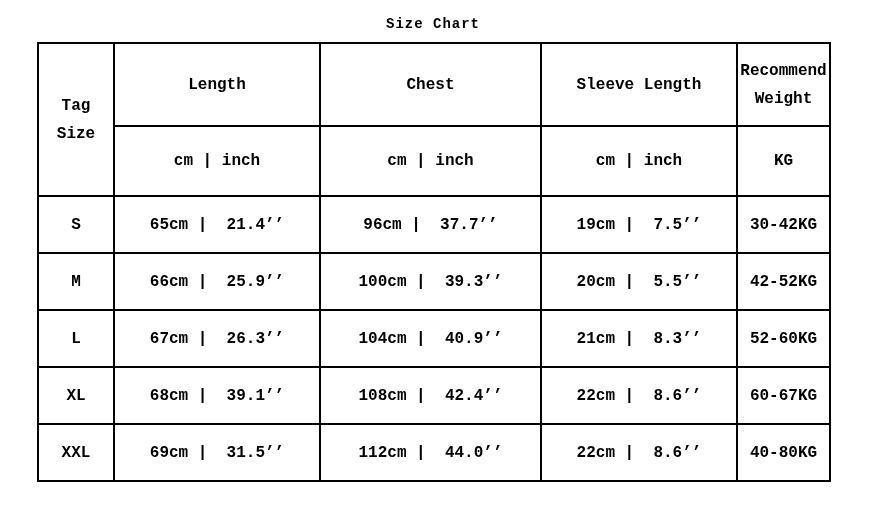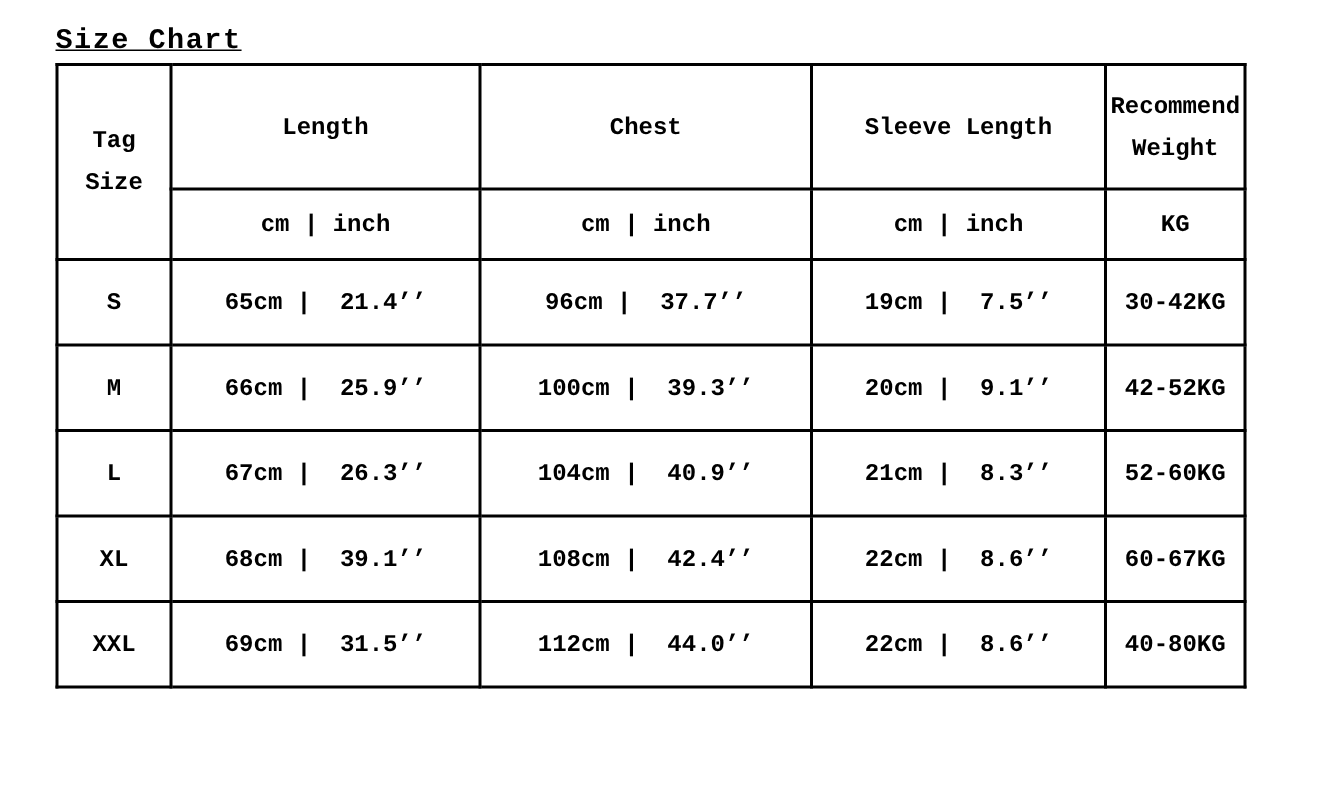--- a/index.html
+++ b/index.html
@@ -14,24 +14,23 @@
     font-family: "Liberation Mono", "DejaVu Sans Mono", monospace;
     font-weight: bold;
     color: #000000;
     overflow: hidden;
   }
   .chart-title {
     position: absolute;
     top: 16px;
     left: 37px;
     width: 792px;
-    text-align: left;
-    font-size: 19px;
+    text-align: center;
+    font-size: 14px;
     letter-spacing: 1px;
-    text-decoration: underline;
   }
   table.size-table {
     position: absolute;
     top: 42px;
     left: 37px;
     width: 792px;
     border-collapse: collapse;
     table-layout: fixed;
   }
   .size-table th, .size-table td {
@@ -39,21 +38,21 @@
     text-align: center;
     vertical-align: middle;
     font-size: 16px;
     font-weight: bold;
     padding: 0;
     overflow: hidden;
   }
   .size-table th { white-space: pre-line; line-height: 1.75; }
   .size-table td { white-space: pre; }
   tr.hdr-row-1   { height: 83px; }
-  tr.hdr-row-2   { height: 47px; }
+  tr.hdr-row-2   { height: 70px; }
   tr.data-row    { height: 57px; }
   col.c-tag    { width: 76px; }
   col.c-length { width: 206px; }
   col.c-chest  { width: 221px; }
   col.c-sleeve { width: 196px; }
   col.c-weight { width: 93px; }
 </style>
 </head>
 <body>
 
@@ -87,21 +86,21 @@
       <td>S</td>
       <td>65cm |  21.4’’</td>
       <td>96cm |  37.7’’</td>
       <td>19cm |  7.5’’</td>
       <td>30-42KG</td>
     </tr>
     <tr class="data-row">
       <td>M</td>
       <td>66cm |  25.9’’</td>
       <td>100cm |  39.3’’</td>
-      <td>20cm |  9.1’’</td>
+      <td>20cm |  5.5’’</td>
       <td>42-52KG</td>
     </tr>
     <tr class="data-row">
       <td>L</td>
       <td>67cm |  26.3’’</td>
       <td>104cm |  40.9’’</td>
       <td>21cm |  8.3’’</td>
       <td>52-60KG</td>
     </tr>
     <tr class="data-row">

